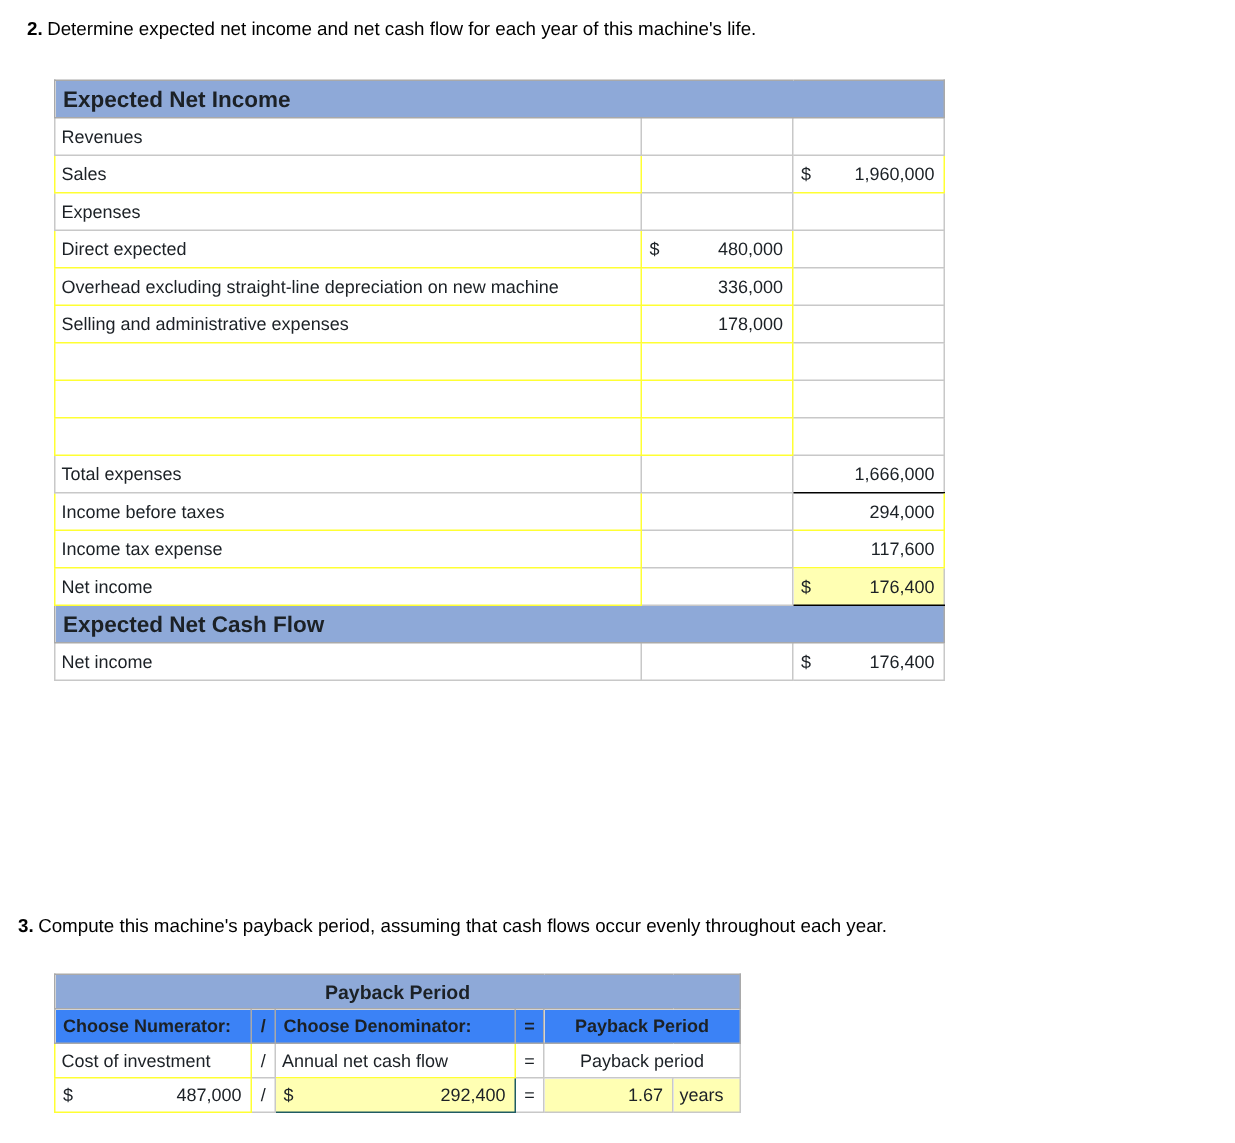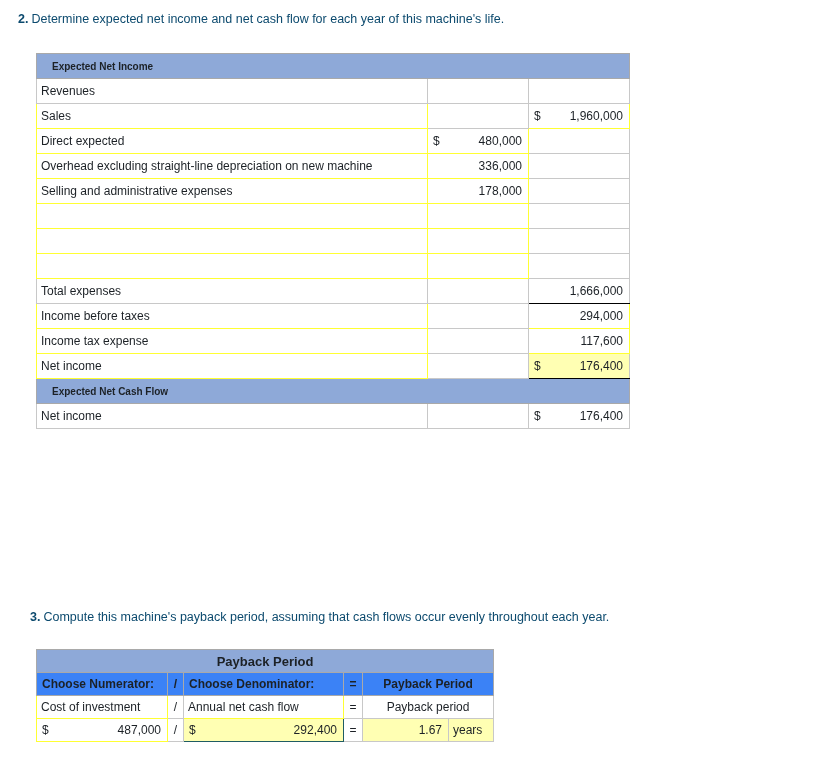--- a/index.html
+++ b/index.html
@@ -14,29 +14,29 @@
     font-size: 12px;
     color: #1c2126;
     position: relative;
     overflow: hidden;
   }
 
   
   .question {
     position: absolute;
     font-size: 12.5px;
-    color: #0c4a6e;
+    color: #000000;
     white-space: nowrap;
   }
   .question .qnum {
     font-weight: bold;
     margin-right: 3px;
   }
   #question-2 { left: 18px; top: 12px; }
-  #question-3 { left: 30px; top: 610px; }
+  #question-3 { left: 12px; top: 610px; }
 
   
   .sheet {
     position: absolute;
     border-collapse: collapse;
     table-layout: fixed;
     font-size: 12px;
     color: #1c2126;
     background: #ffffff;
   }
@@ -47,23 +47,23 @@
     vertical-align: middle;
     background: #ffffff;
     overflow: hidden;
     white-space: nowrap;
   }
 
   
   .sheet td.banner {
     background: #8ea9d8;
     font-weight: bold;
-    font-size: 10px;
+    font-size: 15px;
     border: 1px solid #a9a9a9;
-    padding-left: 15px;
+    padding-left: 5px;
   }
   .sheet td.banner-center {
     background: #8ea9d8;
     font-weight: bold;
     font-size: 13px;
     text-align: center;
     border: 1px solid #a9a9a9;
   }
   .sheet td.colhead {
     background: #3b82f6;
@@ -149,20 +149,25 @@
     </tr>
 
     <tr>
       <td class="input ind1">Sales</td>
       <td></td>
       <td class="input num">
         <span class="cur">$</span><span>1,960,000</span>
       </td>
     </tr>
 
+    <tr>
+      <td>Expenses</td>
+      <td></td>
+      <td></td>
+    </tr>
 
     <tr>
       <td class="input ind1">Direct expected</td>
       <td class="input num">
         <span class="cur">$</span><span>480,000</span>
       </td>
       <td></td>
     </tr>
 
 

